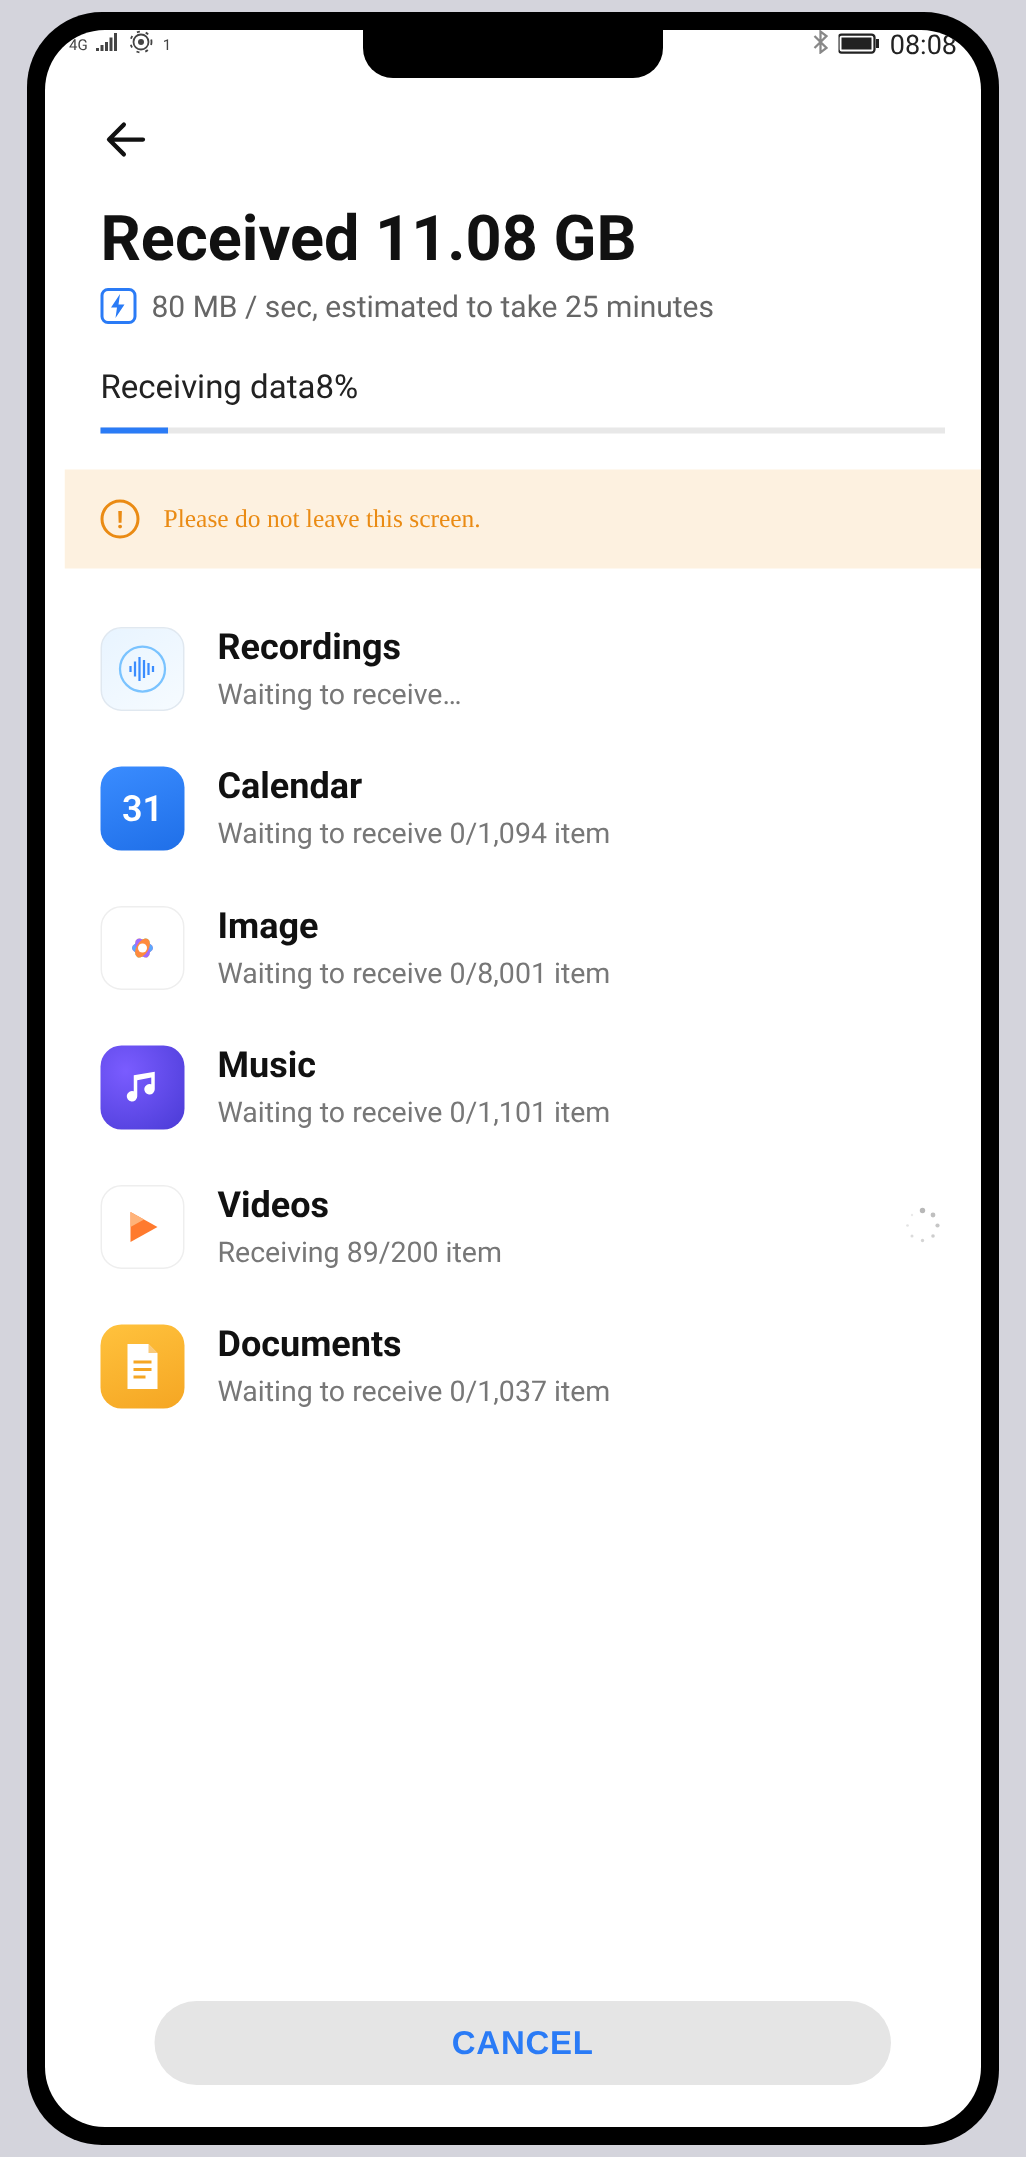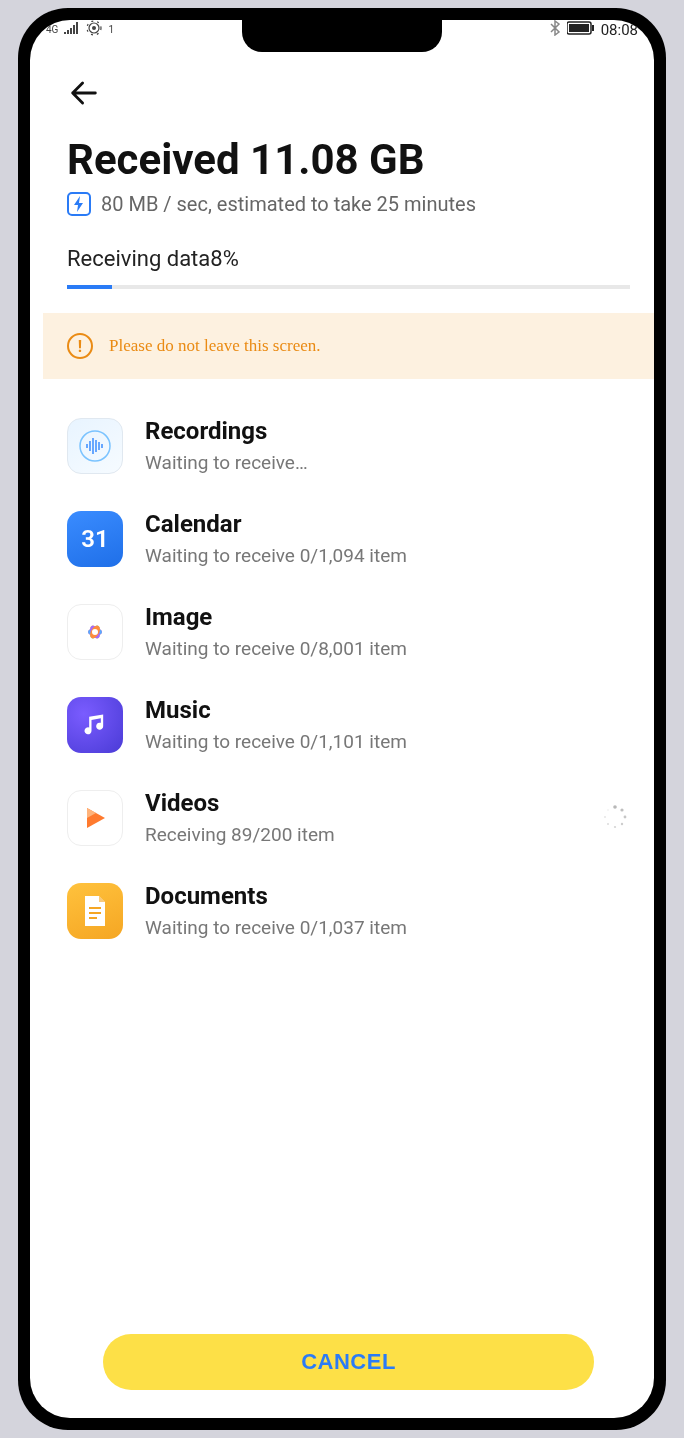--- a/index.html
+++ b/index.html
@@ -39,21 +39,21 @@
   .status-bar {
     display: flex;
     justify-content: space-between;
     align-items: flex-start;
     height: 36px;
     padding: 0 16px;
     font-size: 13px;
     color: #444;
   }
   .status-left, .status-right { display: flex; align-items: center; gap: 6px; }
-  .status-right { font-size: 15px; color: #222; }
+  .status-right { font-size: 18px; color: #222; }
   .content { flex: 1; display: flex; flex-direction: column; overflow: hidden; margin-left: 13px; }
   .back-row { padding: 20px 24px 10px; }
   .back-icon { font-size: 32px; line-height: 1; }
   .title-block { padding: 10px 24px 20px; }
   .title { font-size: 42px; font-weight: 700; color: #111; }
   .rate-row { display: flex; align-items: center; gap: 10px; margin-top: 8px; }
   .bolt-badge {
     width: 24px; height: 24px;
     border: 2px solid #2a7bf6;
     border-radius: 5px;
@@ -104,21 +104,21 @@
     color: #aaa;
     font-size: 22px;
     flex-shrink: 0;
   }
   .footer { padding: 20px 60px 28px; }
   .cancel-btn {
     width: 100%;
     height: 56px;
     border-radius: 28px;
     border: none;
-    background: #fde047;
+    background: #e5e5e5;
     color: #2a7bf6;
     font-size: 22px;
     font-weight: 600;
     letter-spacing: 0.5px;
   }
   
   .ic-recordings { background: linear-gradient(145deg,#e8f4ff,#f6fbff); border:1px solid #e0e8f0; }
   .ic-calendar { background: linear-gradient(160deg,#3a8cff,#1f6fe8); font-weight:600; font-size:24px; }
   .ic-image { background:#fff; border:1px solid #eee; }
   .ic-music { background: radial-gradient(circle at 30% 30%, #7a5cff,#4a3bd6); }

